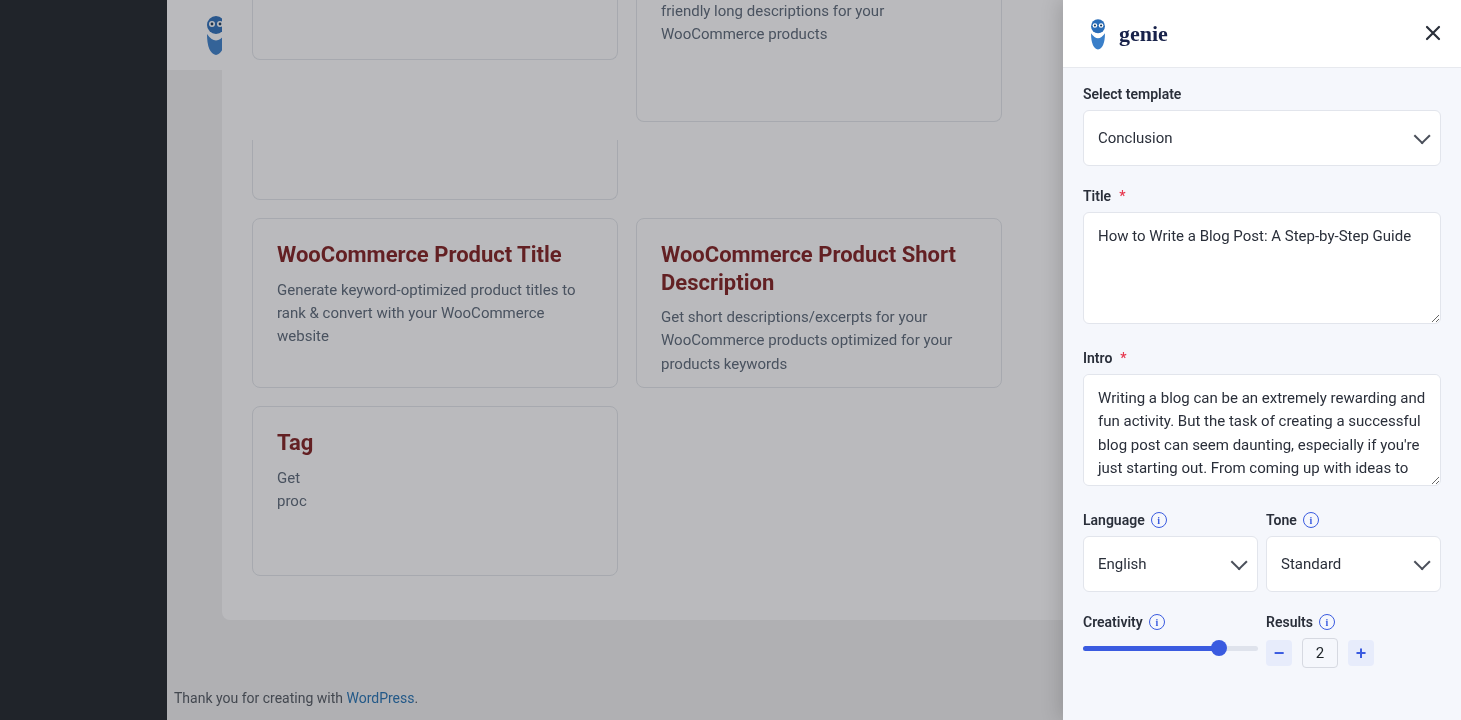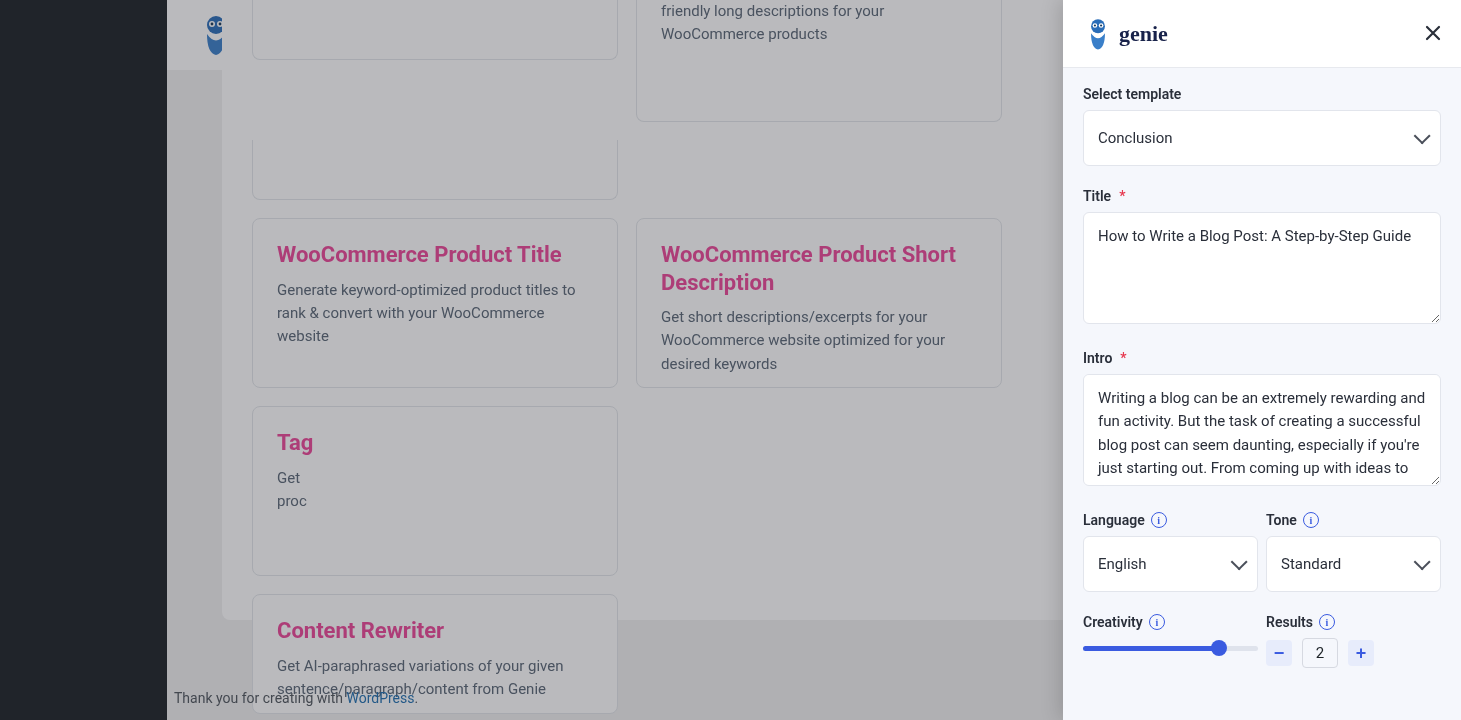--- a/index.html
+++ b/index.html
@@ -82,21 +82,21 @@
   }
   .template-card.cut-top {
     padding-top: 0;
     border-top: none;
     border-top-left-radius: 0;
     border-top-right-radius: 0;
   }
   .template-card h3 {
     font-size: 22px;
     font-weight: 700;
-    color: #ec4899;
+    color: #7f1d1d;
     margin-bottom: 10px;
     line-height: 1.25;
   }
   .template-card p {
     font-size: 15px;
     color: #5a6776;
     line-height: 1.55;
   }
 
   .footer-credit {
@@ -293,34 +293,30 @@
       </div>
     </div>
 
     <div class="cards-grid" style="margin-top:18px;">
       <div class="template-card" style="height:170px;">
         <h3>WooCommerce Product Title</h3>
         <p>Generate keyword-optimized product titles to rank &amp; convert with your WooCommerce website</p>
       </div>
       <div class="template-card" style="height:170px;">
         <h3>WooCommerce Product Short Description</h3>
-        <p>Get short descriptions/excerpts for your WooCommerce website optimized for your desired keywords</p>
+        <p>Get short descriptions/excerpts for your WooCommerce products optimized for your products keywords</p>
       </div>
       <div class="template-card" style="height:170px; overflow:hidden;">
         <h3>Tag</h3>
         <p style="white-space:pre-line;">Get
 proc</p>
       </div>
     </div>
 
     <div class="cards-grid" style="margin-top:18px;">
-      <div class="template-card" style="height:120px;">
-        <h3>Content Rewriter</h3>
-        <p>Get AI-paraphrased variations of your given sentence/paragraph/content from Genie</p>
-      </div>
 
     </div>
 
   </div>
 
   <div class="footer-credit">
     <span>Thank you for creating with </span><a href="#">WordPress</a><span>.</span>
   </div>
 
 </div>

